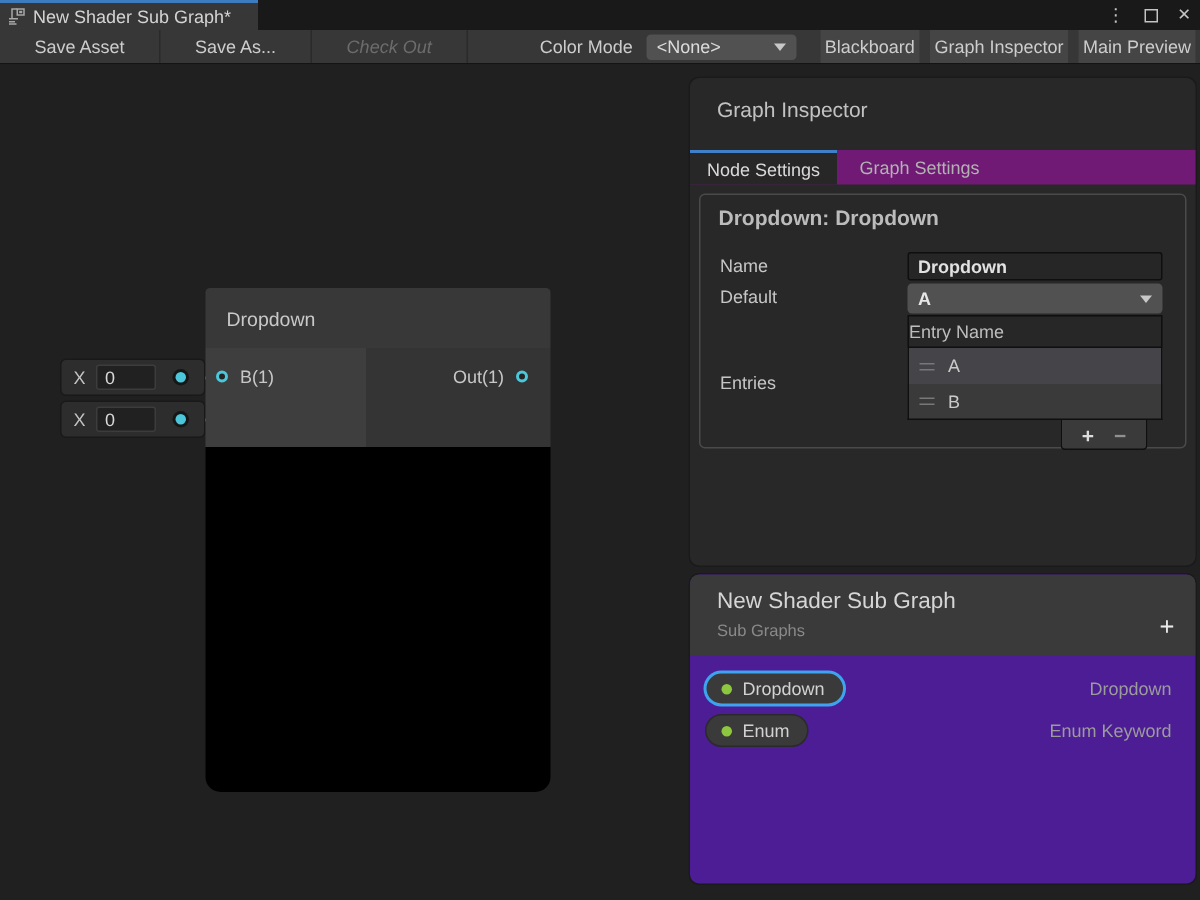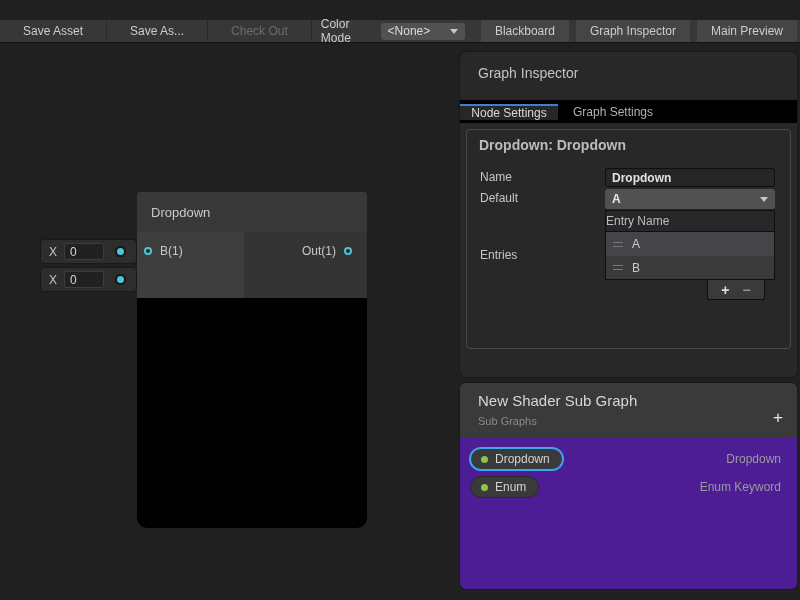--- a/index.html
+++ b/index.html
@@ -26,34 +26,34 @@
   .maxbox { width:9px; height:9px; border:1.5px solid #c4c4c4; display:inline-block; }
   .closex { font-size:11px; line-height:1; }
 
   
   .toolbar {
     position:absolute; left:0; top:20px; width:800px; height:23px;
     background:#373737; border-bottom:1px solid #141414;
     display:flex; align-items:stretch; font-size:12px; color:#cdcdcd;
   }
   .tbtn { display:flex; align-items:center; padding:0 23px; border-right:1px solid #2a2a2a; cursor:default; white-space:nowrap; }
-  .tbtn.disabled { color:#6c6c6c; }
+  .tbtn.disabled { color:#6c6c6c;font-style:italic; }
   .tb-spacer { flex:1; }
   .cm-label { display:flex; align-items:center; padding:0 9px; }
   .tb-dropdown {
     align-self:center; position:relative; width:100px; height:17px;
     background:#515151; border-radius:3px; display:flex; align-items:center;
     padding:0 7px; margin-right:9px; color:#dcdcdc;
   }
   .caret {
     width:0; height:0; border-left:4px solid transparent; border-right:4px solid transparent;
     border-top:5px solid #c8c8c8;
   }
   .tb-dropdown .caret { position:absolute; right:7px; top:6px; }
-  .tbtn2 { background:#454545; display:flex; align-items:center; padding:0 14px; margin-left:7px; white-space:nowrap; }
+  .tbtn2 { background:#454545; display:flex; align-items:center; padding:0 3px; margin-left:7px; white-space:nowrap; }
   .tbtn2.last { margin-right:3px; }
 
   
   .canvas { position:absolute; left:0; top:43px; width:800px; height:557px; }
 
   .node { position:absolute; left:137px; top:149px; width:230px; } 
   .node-header {
     height:40px; background:#383838; border-radius:3px 3px 0 0;
     display:flex; align-items:center; padding-left:14px;
     font-size:13px; color:#c9c9c9;
@@ -90,28 +90,28 @@
     margin-left:auto; margin-right:12px; width:7px; height:7px; border-radius:50%;
     background:#4bc6da; box-shadow:0 0 0 2px #161616;
   }
 
   
   .inspector {
     position:absolute; left:460px; top:52px; width:337px; height:325px;
     background:#282828; border-radius:6px; box-shadow:0 0 0 1px #1a1a1a;
   }
   .insp-title { position:absolute; left:18px; top:13px; font-size:14px; color:#c2c2c2; }
-  .insp-tabs { position:absolute; left:0; top:48px; width:100%; height:23px; background:#000000; display:flex;align-items:center; }
+  .insp-tabs { position:absolute; left:0; top:48px; width:100%; height:23px; background:#701a75; display:flex; }
   .insp-tab { display:flex; align-items:center; padding:0 15px; font-size:12px; color:#b2b2b2; }
   .insp-tab.active {
     width:98px; justify-content:center; padding:0;
     background:#272727; border-top:2px solid #4080c8; color:#dadada;
   }
   .section {
-    position:absolute; left:6px; top:77px; width:325px; height:220px;
+    position:absolute; left:6px; top:77px; width:325px; height:170px;
     border:1px solid #4a4a4a; border-radius:4px;
   }
   .section-title { position:absolute; left:12px; top:7px; font-size:14px; font-weight:bold; color:#bcbcbc; }
   .flabel { position:absolute; left:13px; font-size:12px; color:#c6c6c6; }
   .lbl-name { top:40px; } .lbl-default { top:61px; } .lbl-entries { top:118px; }
   .text-input {
     position:absolute; left:138px; top:38px; width:170px; height:19px;
     background:#262626; border:1px solid #0f0f0f; border-radius:2px;
     color:#e2e2e2; font-size:12px; font-weight:bold;
     display:flex; align-items:center; padding-left:6px;
@@ -166,20 +166,36 @@
   }
   .pill.selected { border:1px solid #3ea4f0; box-shadow:0 0 0 1px #3ea4f0; }
   .gdot { width:7px; height:7px; border-radius:50%; background:#8dc63f; flex:none; }
   .bb-type { font-size:12px; color:#9b9b9b; }
 </style>
 </head>
 <body>
 
 <div id="app">
 
+  <div class="titlebar">
+    <div class="doc-tab">
+      <svg width="12" height="12" viewBox="0 0 12 12">
+        <rect x="6.5" y="1" width="4.5" height="4" fill="none" stroke="#a8a8a8" stroke-width="1"></rect>
+        <rect x="7.8" y="2.2" width="2" height="1.6" fill="#a8a8a8"></rect>
+        <path d="M1 7.5 H7 M1 9.5 H5 M1 11 H6" stroke="#a8a8a8" stroke-width="1" fill="none"></path>
+        <path d="M3 7.5 V1 H6.5" stroke="#a8a8a8" stroke-width="1" fill="none"></path>
+      </svg>
+      <span class="tab-label">New Shader Sub Graph*</span>
+    </div>
+    <div class="win-controls">
+      <span class="kebab">⋮</span>
+      <span class="maxbox"></span>
+      <span class="closex">✕</span>
+    </div>
+  </div>
 
   <div class="toolbar">
     <div class="tbtn">Save Asset</div>
     <div class="tbtn">Save As...</div>
     <div class="tbtn disabled">Check Out</div>
     <div class="tb-spacer"></div>
     <div class="cm-label">Color Mode</div>
     <div class="tb-dropdown">
       <span>&lt;None&gt;</span>
       <span class="caret"></span>

